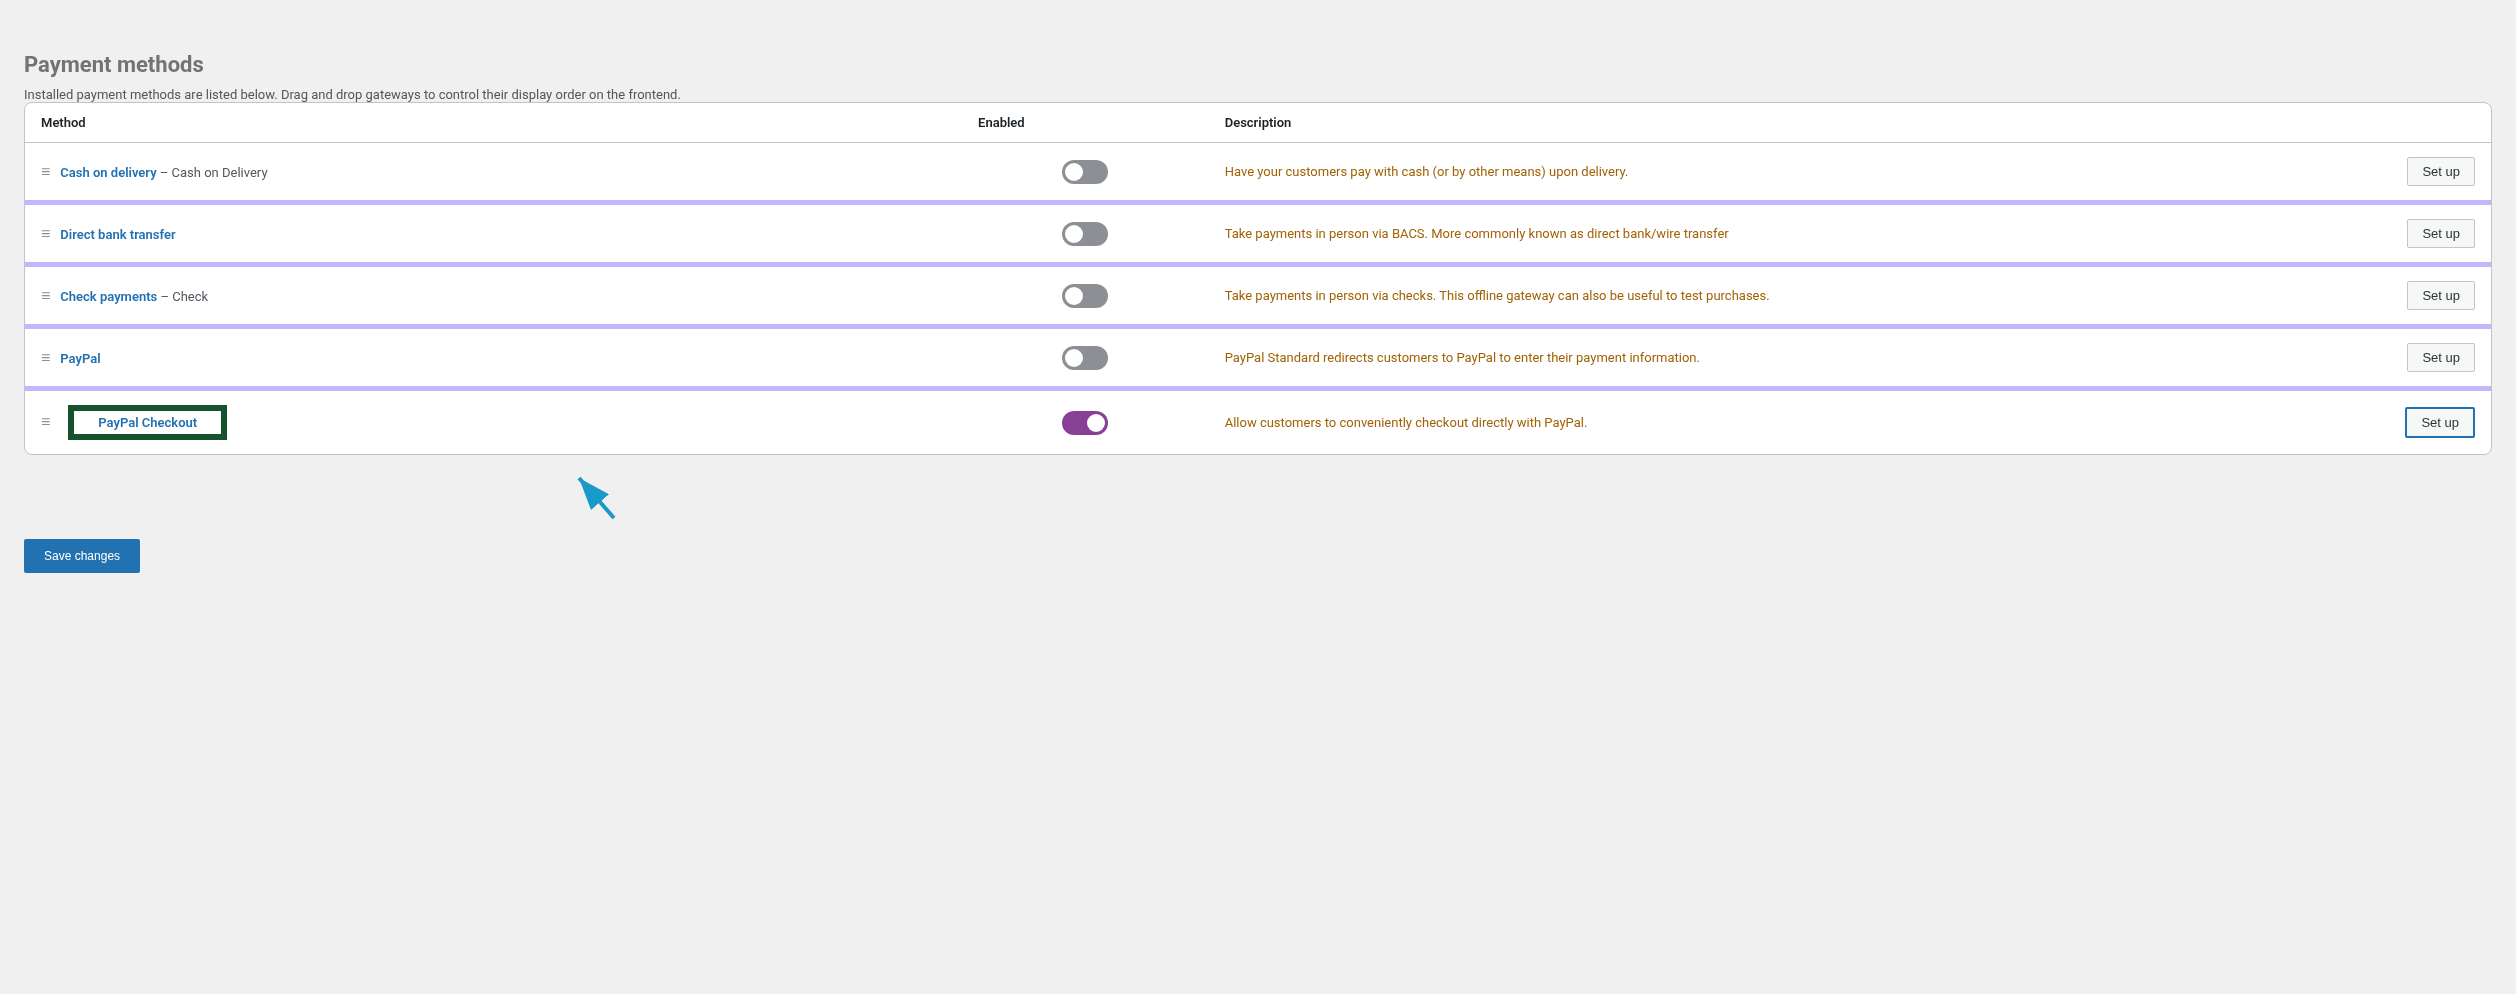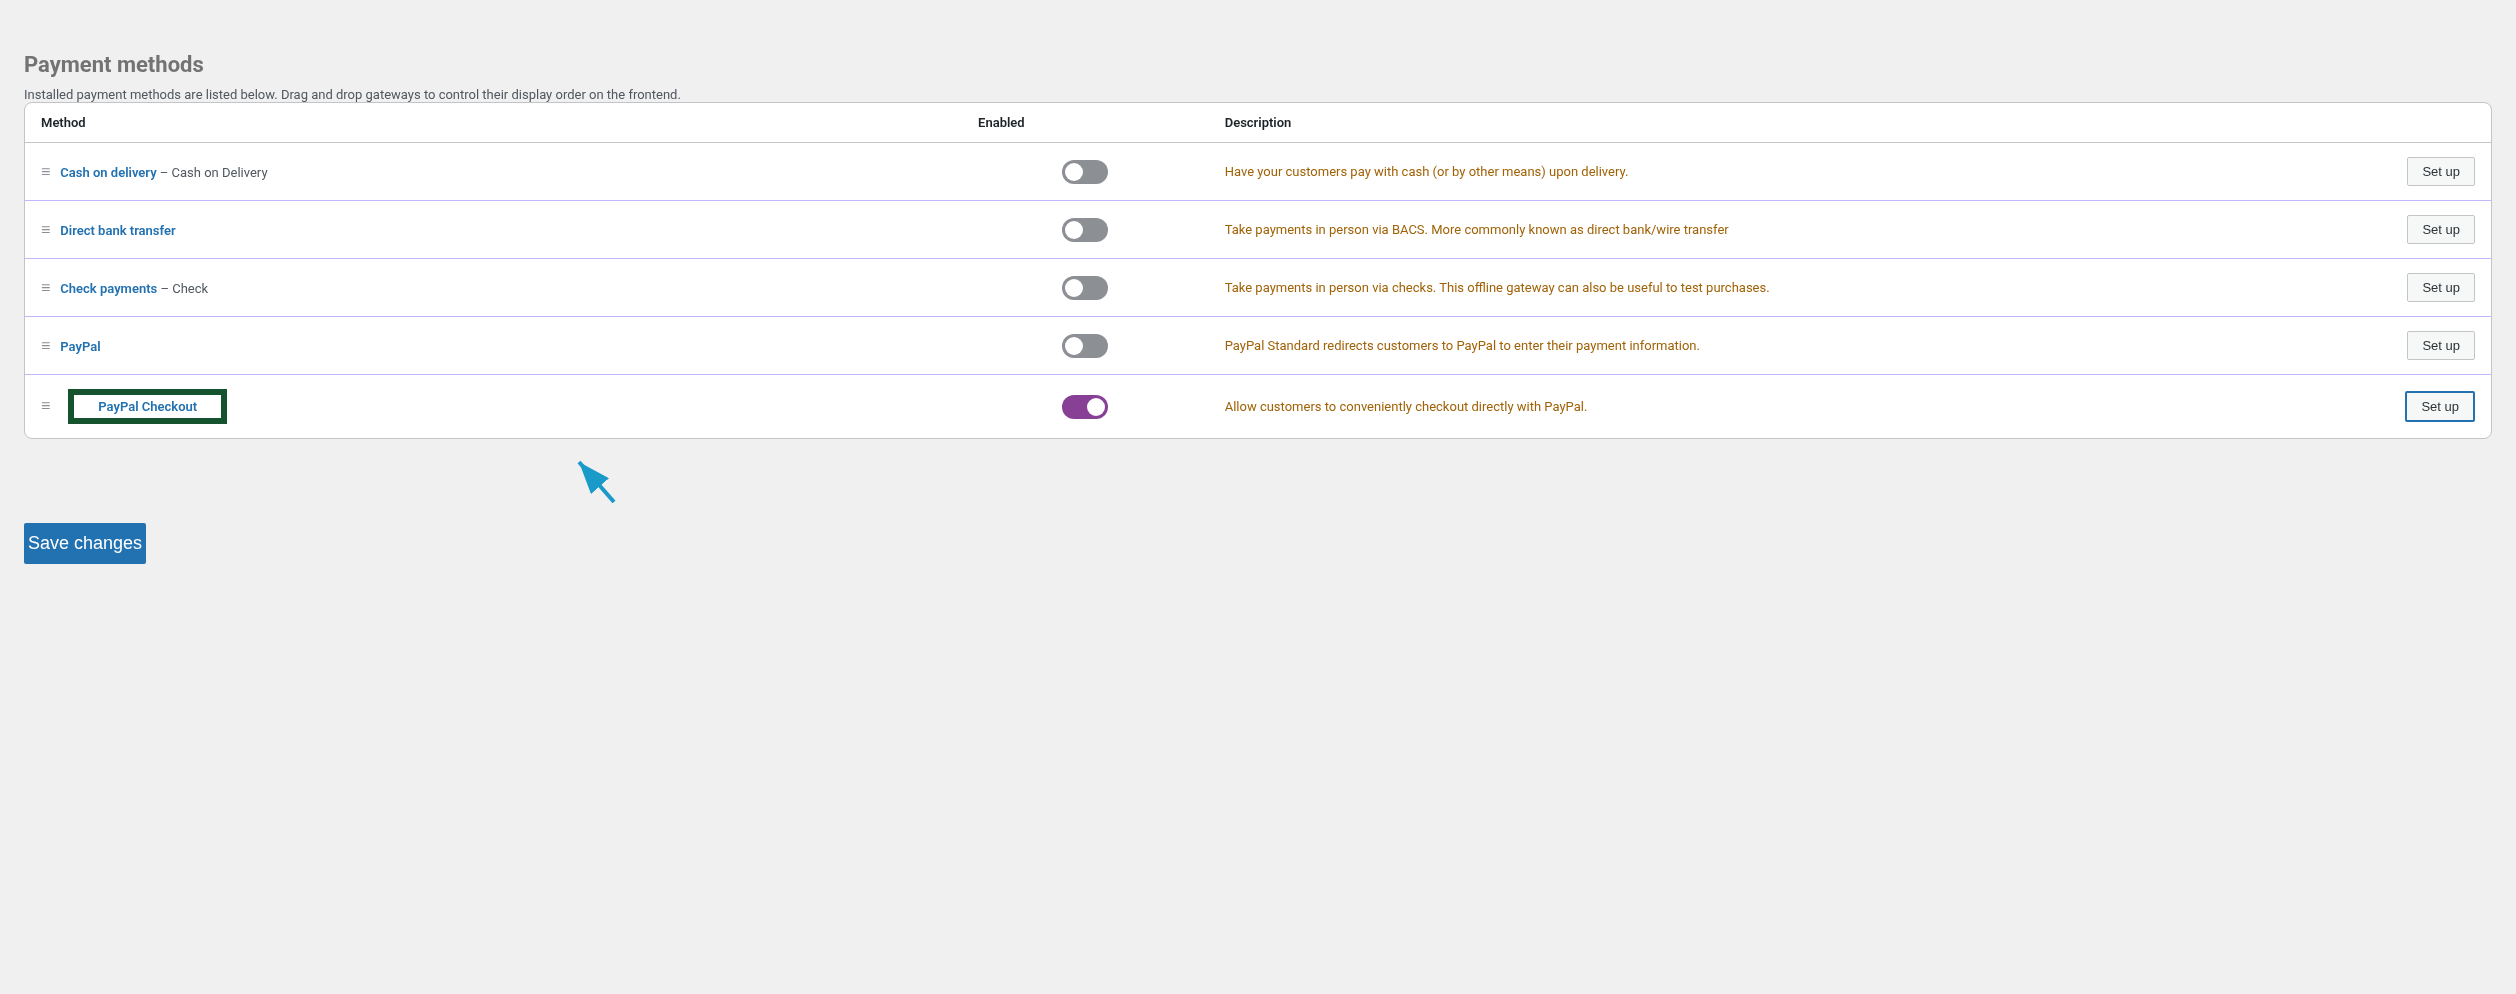--- a/index.html
+++ b/index.html
@@ -36,21 +36,21 @@
       font-weight: 600;
       font-size: 13px;
       color: #1d2327;
       border-bottom: 1px solid #c3c4c7;
     }
     thead tr th.col-method { width: 38%; }
     thead tr th.col-enabled { width: 10%; }
     thead tr th.col-description { width: 42%; }
     thead tr th.col-action { width: 10%; }
     tbody tr {
-      border-bottom: 1px solid #c4b5fd;
+      border-bottom: 5px solid #c4b5fd;
     }
     tbody tr:last-child {
       border-bottom: none;
     }
     td {
       padding: 14px 16px;
       vertical-align: middle;
       font-size: 13px;
     }
     .drag-handle {
@@ -152,22 +152,22 @@
     }
     .arrow-svg {
       width: 80px;
       height: 60px;
     }
     
     .save-btn {
       background: #2271b1;
       color: #fff;
       border: none;
-      padding: 10px 4px;
-      font-size: 18px;
+      padding: 10px 20px;
+      font-size: 12px;
       font-weight: 500;
       cursor: pointer;
       border-radius: 2px;
       margin-top: 16px;
     }
     .col-action-cell {
       text-align: right;
     }
   </style>
 </head>

